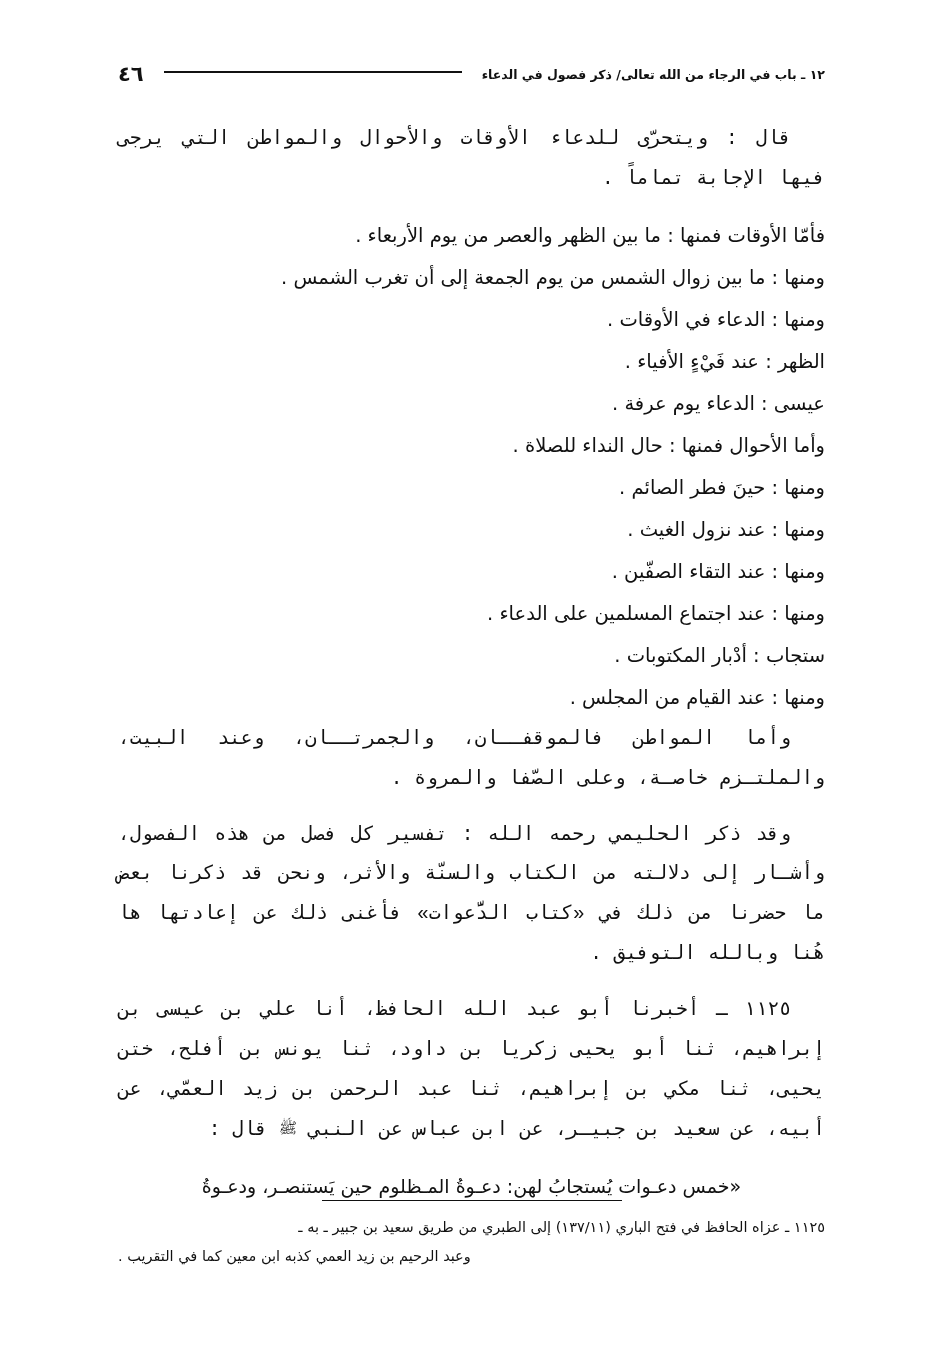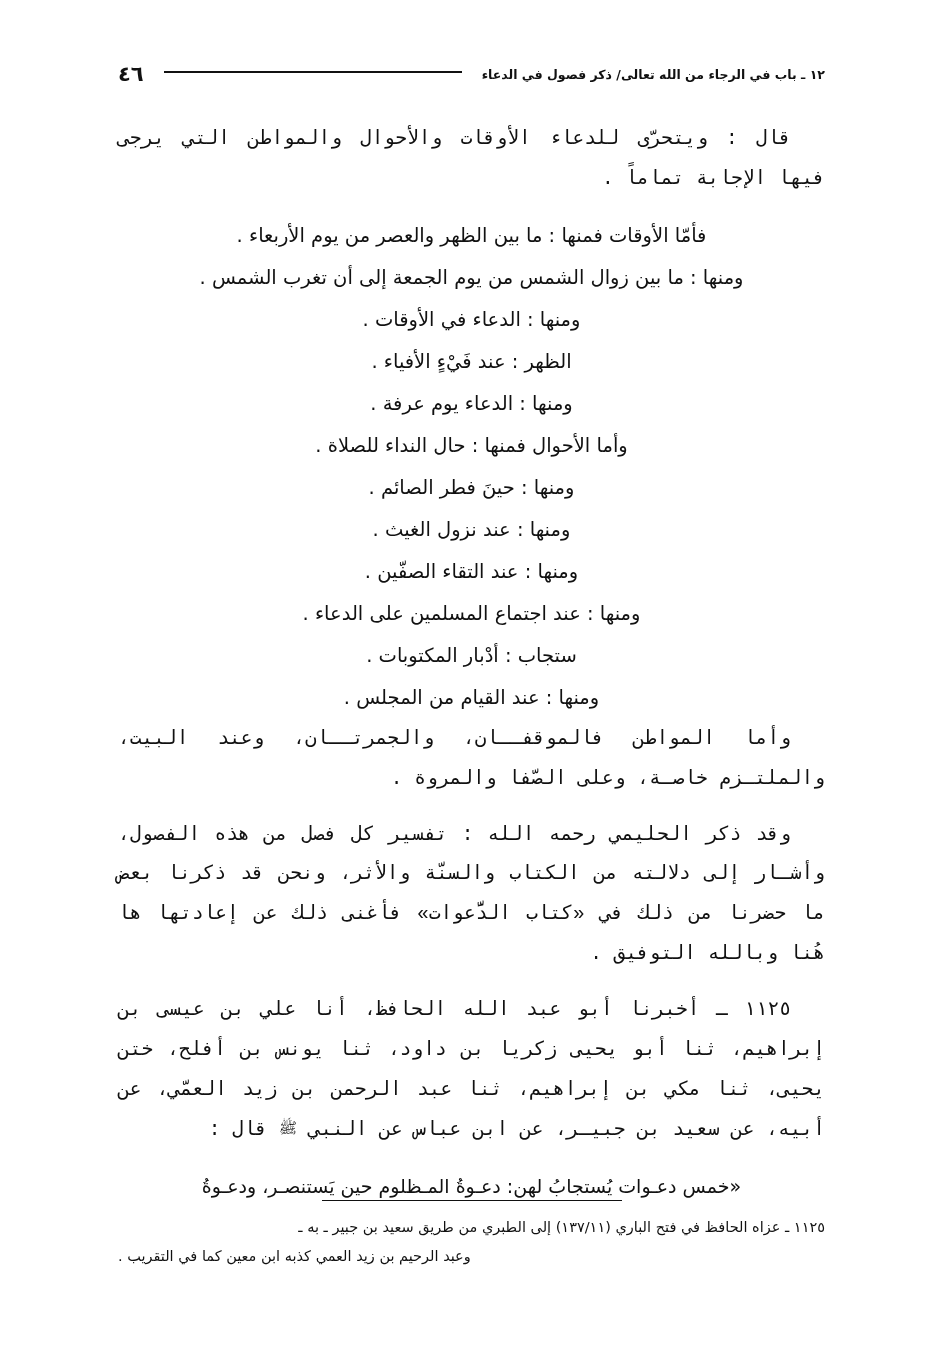--- a/index.html
+++ b/index.html
@@ -57,21 +57,20 @@
     font-size: 19.5px;
     line-height: 2.05;
   }
   p.para {
     margin: 0 0 16px 0;
     text-indent: 34px;
     font-family: Liberation Mono, monospace;
   }
   p.item {
     margin: 0 0 2px 0;
-    text-align: center;
     text-indent: 0;
   }
   .gap-top { margin-top: 20px; }
   .gap-small { margin-top: 10px; }
 
   .quote {
     margin: 14px 0 0 0;
     text-align: center;
     font-size: 19px;
     letter-spacing: 0.6px;
@@ -121,21 +120,21 @@
 
   <div class="body">
 
     <p class="para">قال : ويتحرّى للدعاء الأوقات والأحوال والمواطن التي يرجى فيها الإجابة تماماً .</p>
 
     <p class="item gap-top">فأمّا الأوقات فمنها : ما بين الظهر والعصر من يوم الأربعاء .</p>
 
     <p class="item">ومنها : ما بين زوال الشمس من يوم الجمعة إلى أن تغرب الشمس .</p>
     <p class="item">ومنها : الدعاء في الأوقات .</p>
     <p class="item">الظهر : عند فَيْءٍ الأفياء .</p>
-    <p class="item">ومنها : الدعاء يوم عرفة .</p>
+    <p class="item">عيسى : الدعاء يوم عرفة .</p>
     <p class="item">وأما الأحوال فمنها : حال النداء للصلاة .</p>
     <p class="item">ومنها : حينَ فطر الصائم .</p>
     <p class="item">ومنها : عند نزول الغيث .</p>
     <p class="item">ومنها : عند التقاء الصفّين .</p>
     <p class="item">ومنها : عند اجتماع المسلمين على الدعاء .</p>
     <p class="item">ستجاب : أدْبار المكتوبات .</p>
     <p class="item">ومنها : عند القيام من المجلس .</p>
 
     <p class="para gap-top">وأما المواطن فالموقفــان، والجمرتــان، وعند البيت، والملتـزم خاصـة، وعلى الصّفا والمروة .</p>
 

